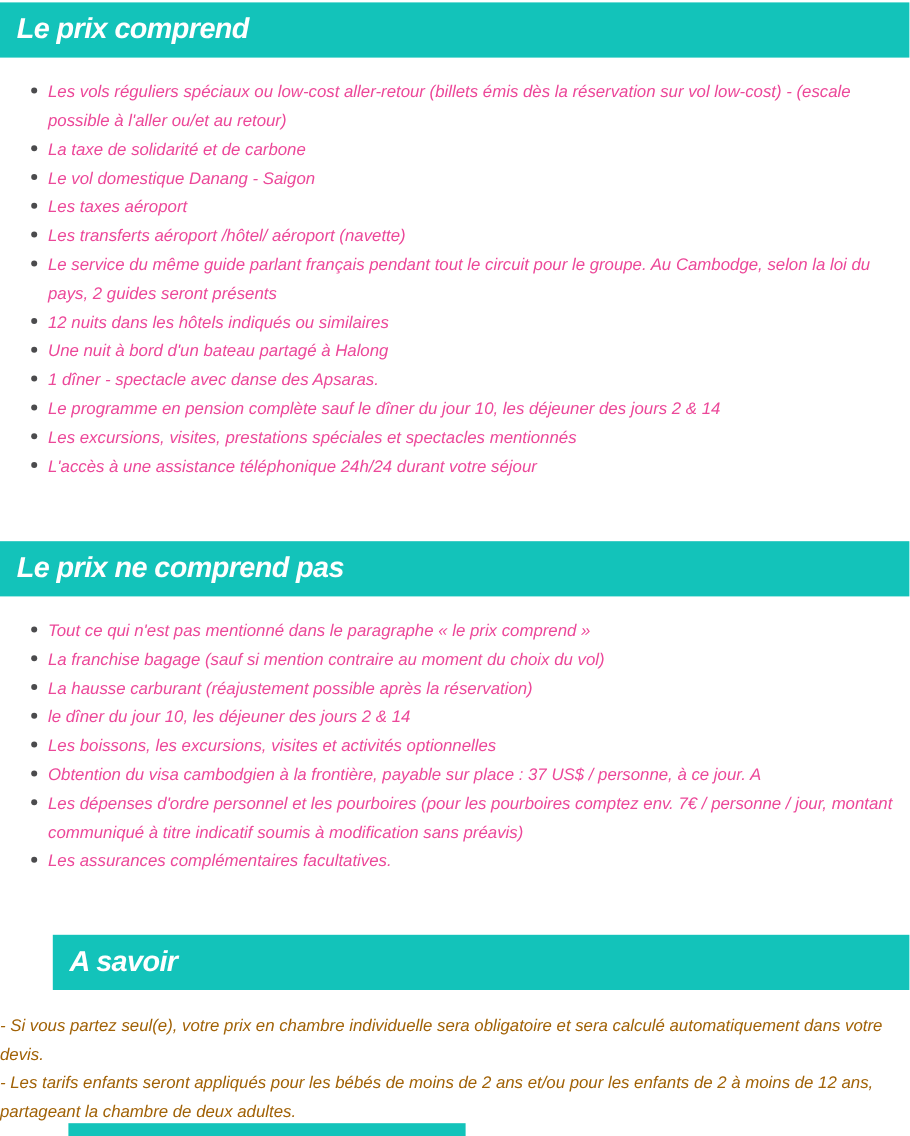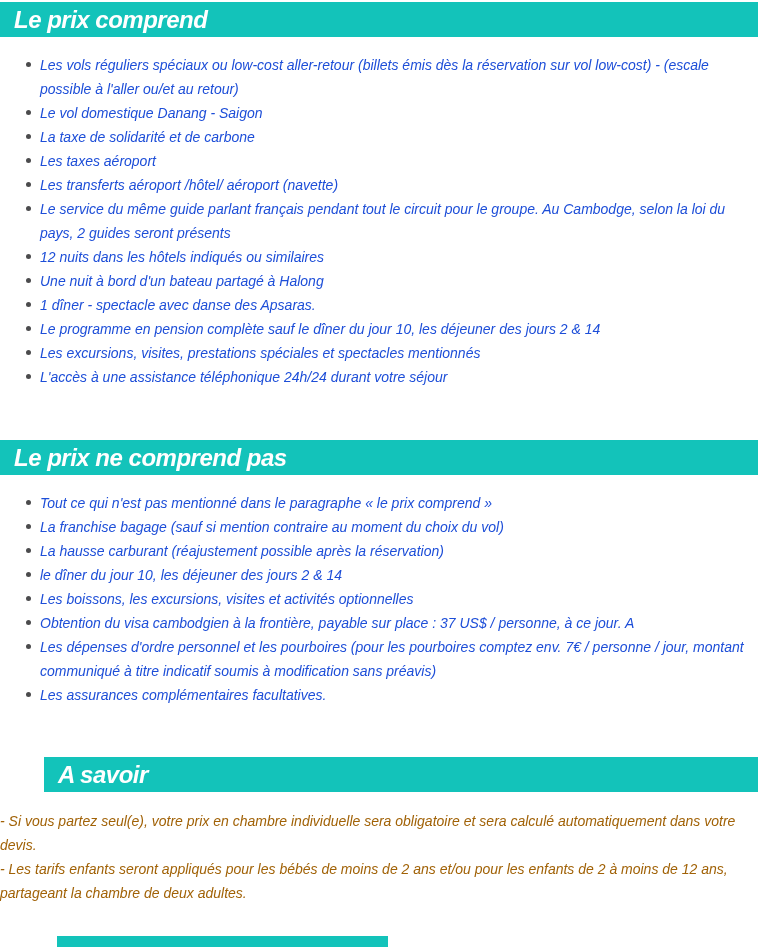--- a/index.html
+++ b/index.html
@@ -10,21 +10,21 @@
   body {
     width: 758px;
     height: 947px;
     position: relative;
     overflow: hidden;
     font-family: "Liberation Sans", sans-serif;
     color: #4b4b4d;
   }
   .section-header {
     background: #13c3ba;
-    height: 35px;
+    height: 46px;
     display: flex;
     align-items: center;
   }
   .section-header .header-title {
     color: #ffffff;
     font-style: italic;
     font-weight: 700;
     font-size: 24px;
     letter-spacing: -0.5px;
     padding-left: 14px;
@@ -37,21 +37,21 @@
   ul.bullet-list {
     margin: 16px 0 0 0;
     padding: 0 4px 0 40px;
     list-style: none;
   }
   ul.bullet-list li {
     position: relative;
     font-style: italic;
     font-size: 14px;
     line-height: 24px;
-    color: #1d4ed8;
+    color: #ec4899;
   }
   ul.bullet-list li::before {
     content: "";
     position: absolute;
     left: -14px;
     top: 9px;
     width: 5px;
     height: 5px;
     border-radius: 50%;
     background: #4b4b4d;
@@ -78,22 +78,22 @@
 </style>
 </head>
 <body>
 
 <section>
   <div class="section-header band-1">
     <span class="header-title">Le prix comprend</span>
   </div>
   <ul class="bullet-list">
     <li>Les vols réguliers spéciaux ou low-cost aller-retour (billets émis dès la réservation sur vol low-cost) - (escale possible à l'aller ou/et au retour)</li>
+    <li>La taxe de solidarité et de carbone</li>
     <li>Le vol domestique Danang - Saigon</li>
-    <li>La taxe de solidarité et de carbone</li>
     <li>Les taxes aéroport</li>
     <li>Les transferts aéroport /hôtel/ aéroport (navette)</li>
     <li>Le service du même guide parlant français pendant tout le circuit pour le groupe. Au Cambodge, selon la loi du pays, 2 guides seront présents</li>
     <li>12 nuits dans les hôtels indiqués ou similaires</li>
     <li>Une nuit à bord d'un bateau partagé à Halong</li>
     <li>1 dîner - spectacle avec danse des Apsaras.</li>
     <li>Le programme en pension complète sauf le dîner du jour 10, les déjeuner des jours 2 &amp; 14</li>
     <li>Les excursions, visites, prestations spéciales et spectacles mentionnés</li>
     <li>L'accès à une assistance téléphonique 24h/24 durant votre séjour</li>
   </ul>

